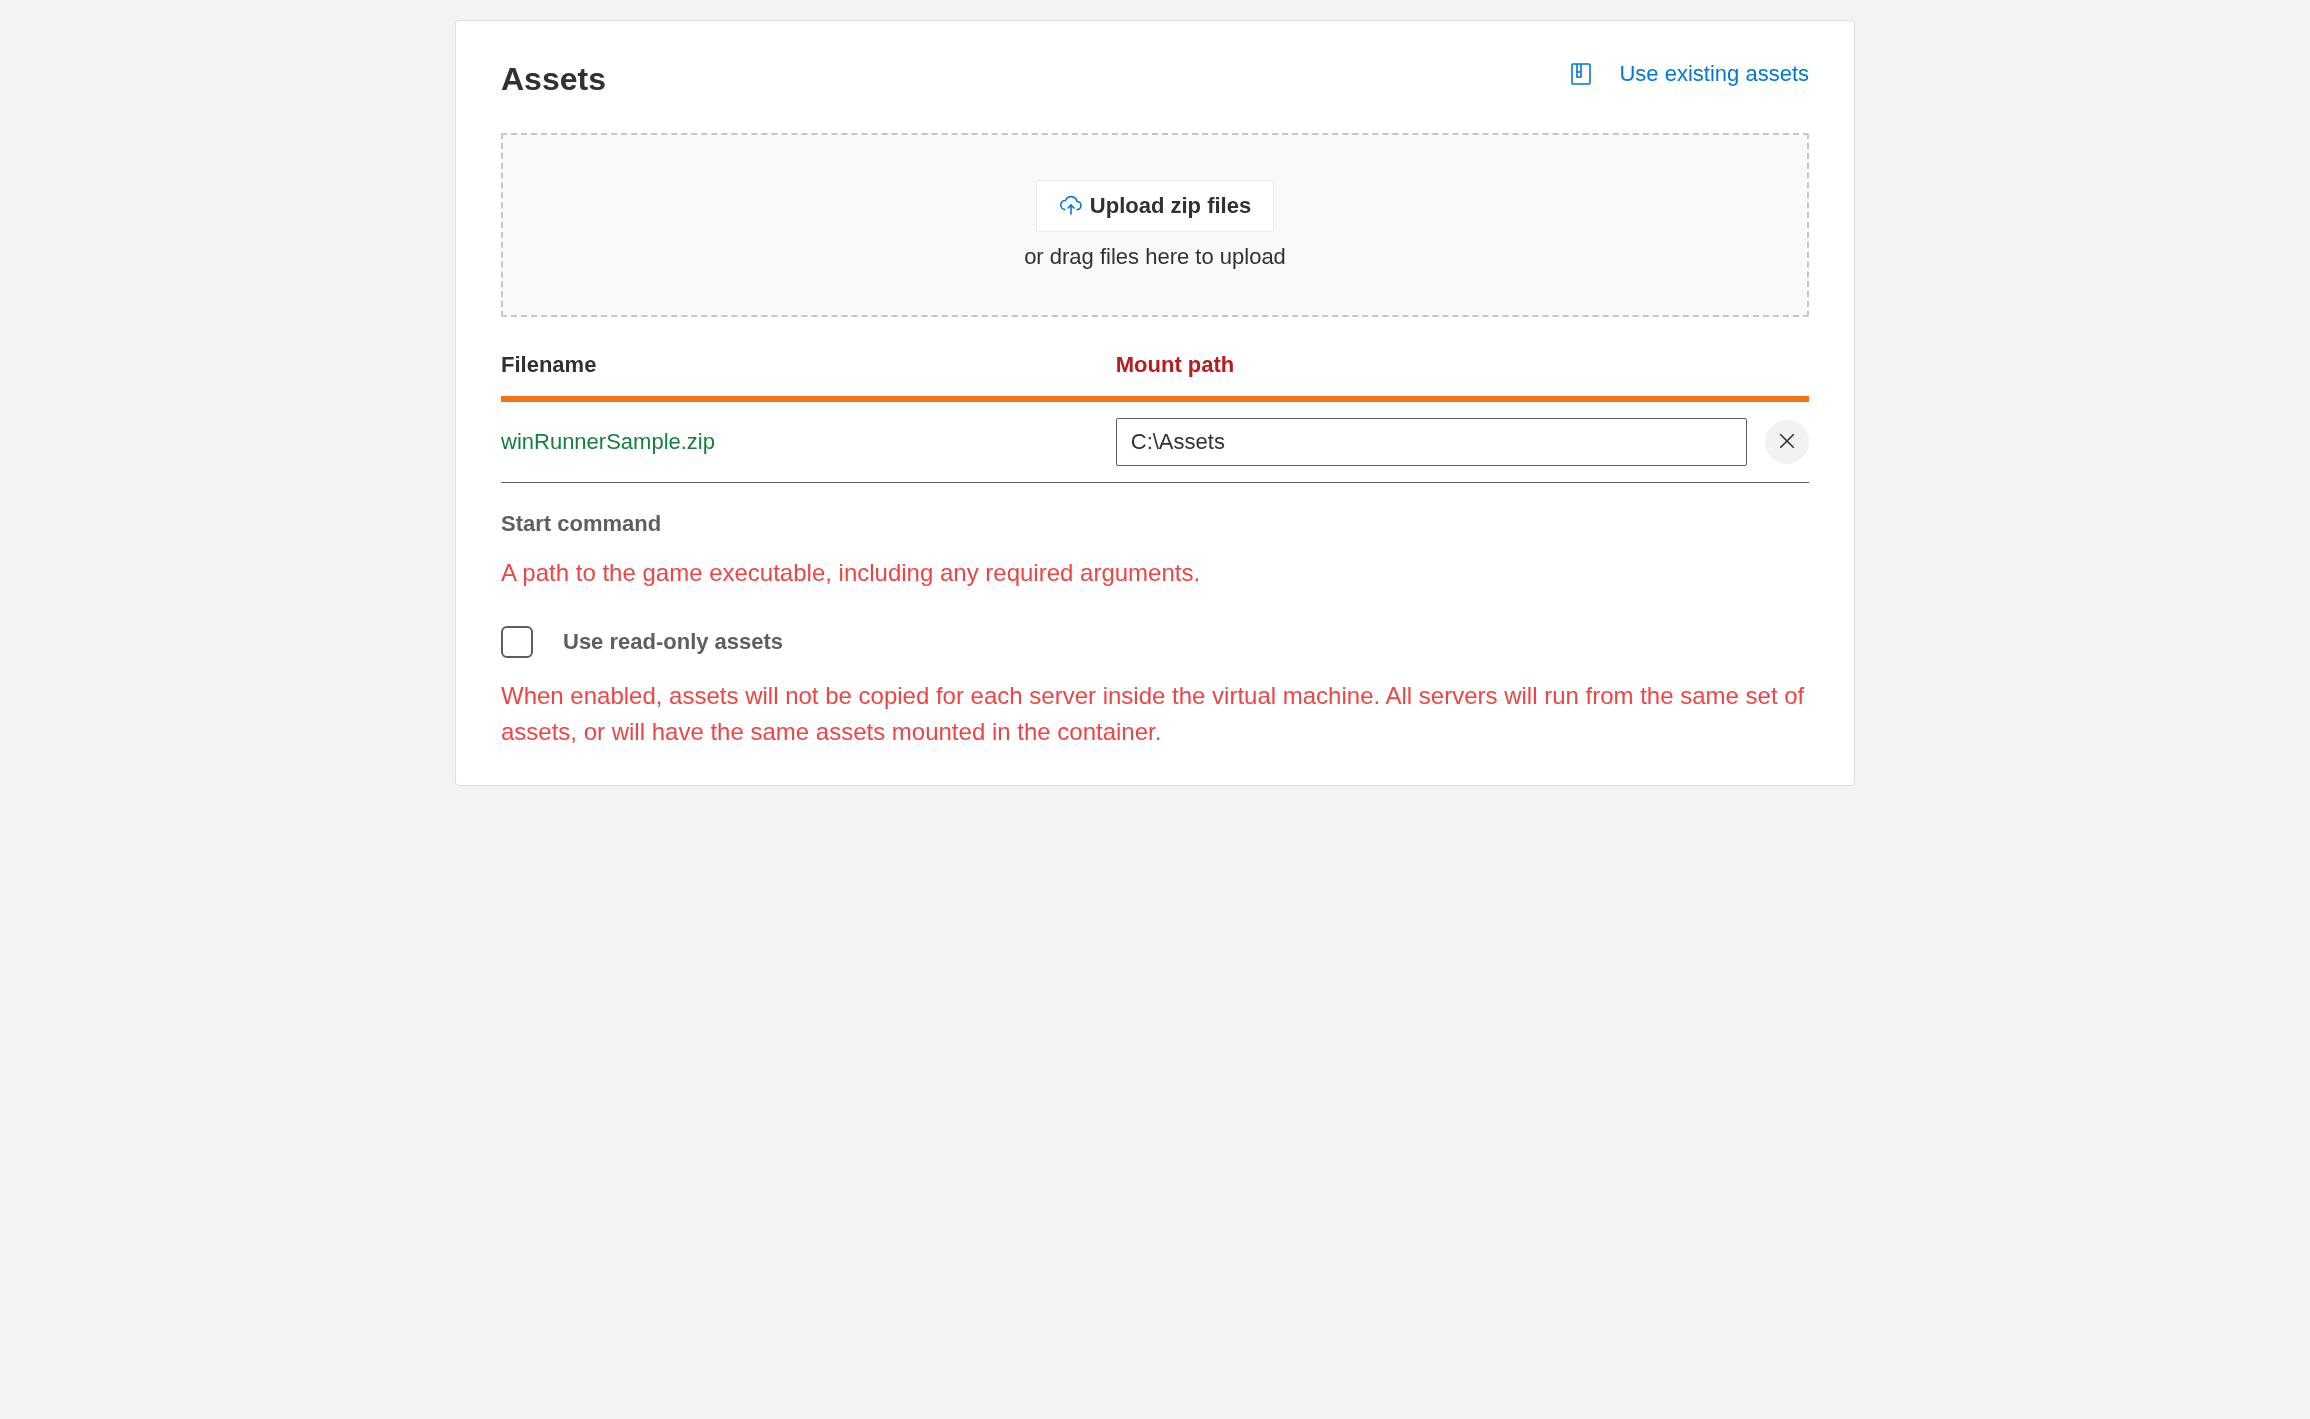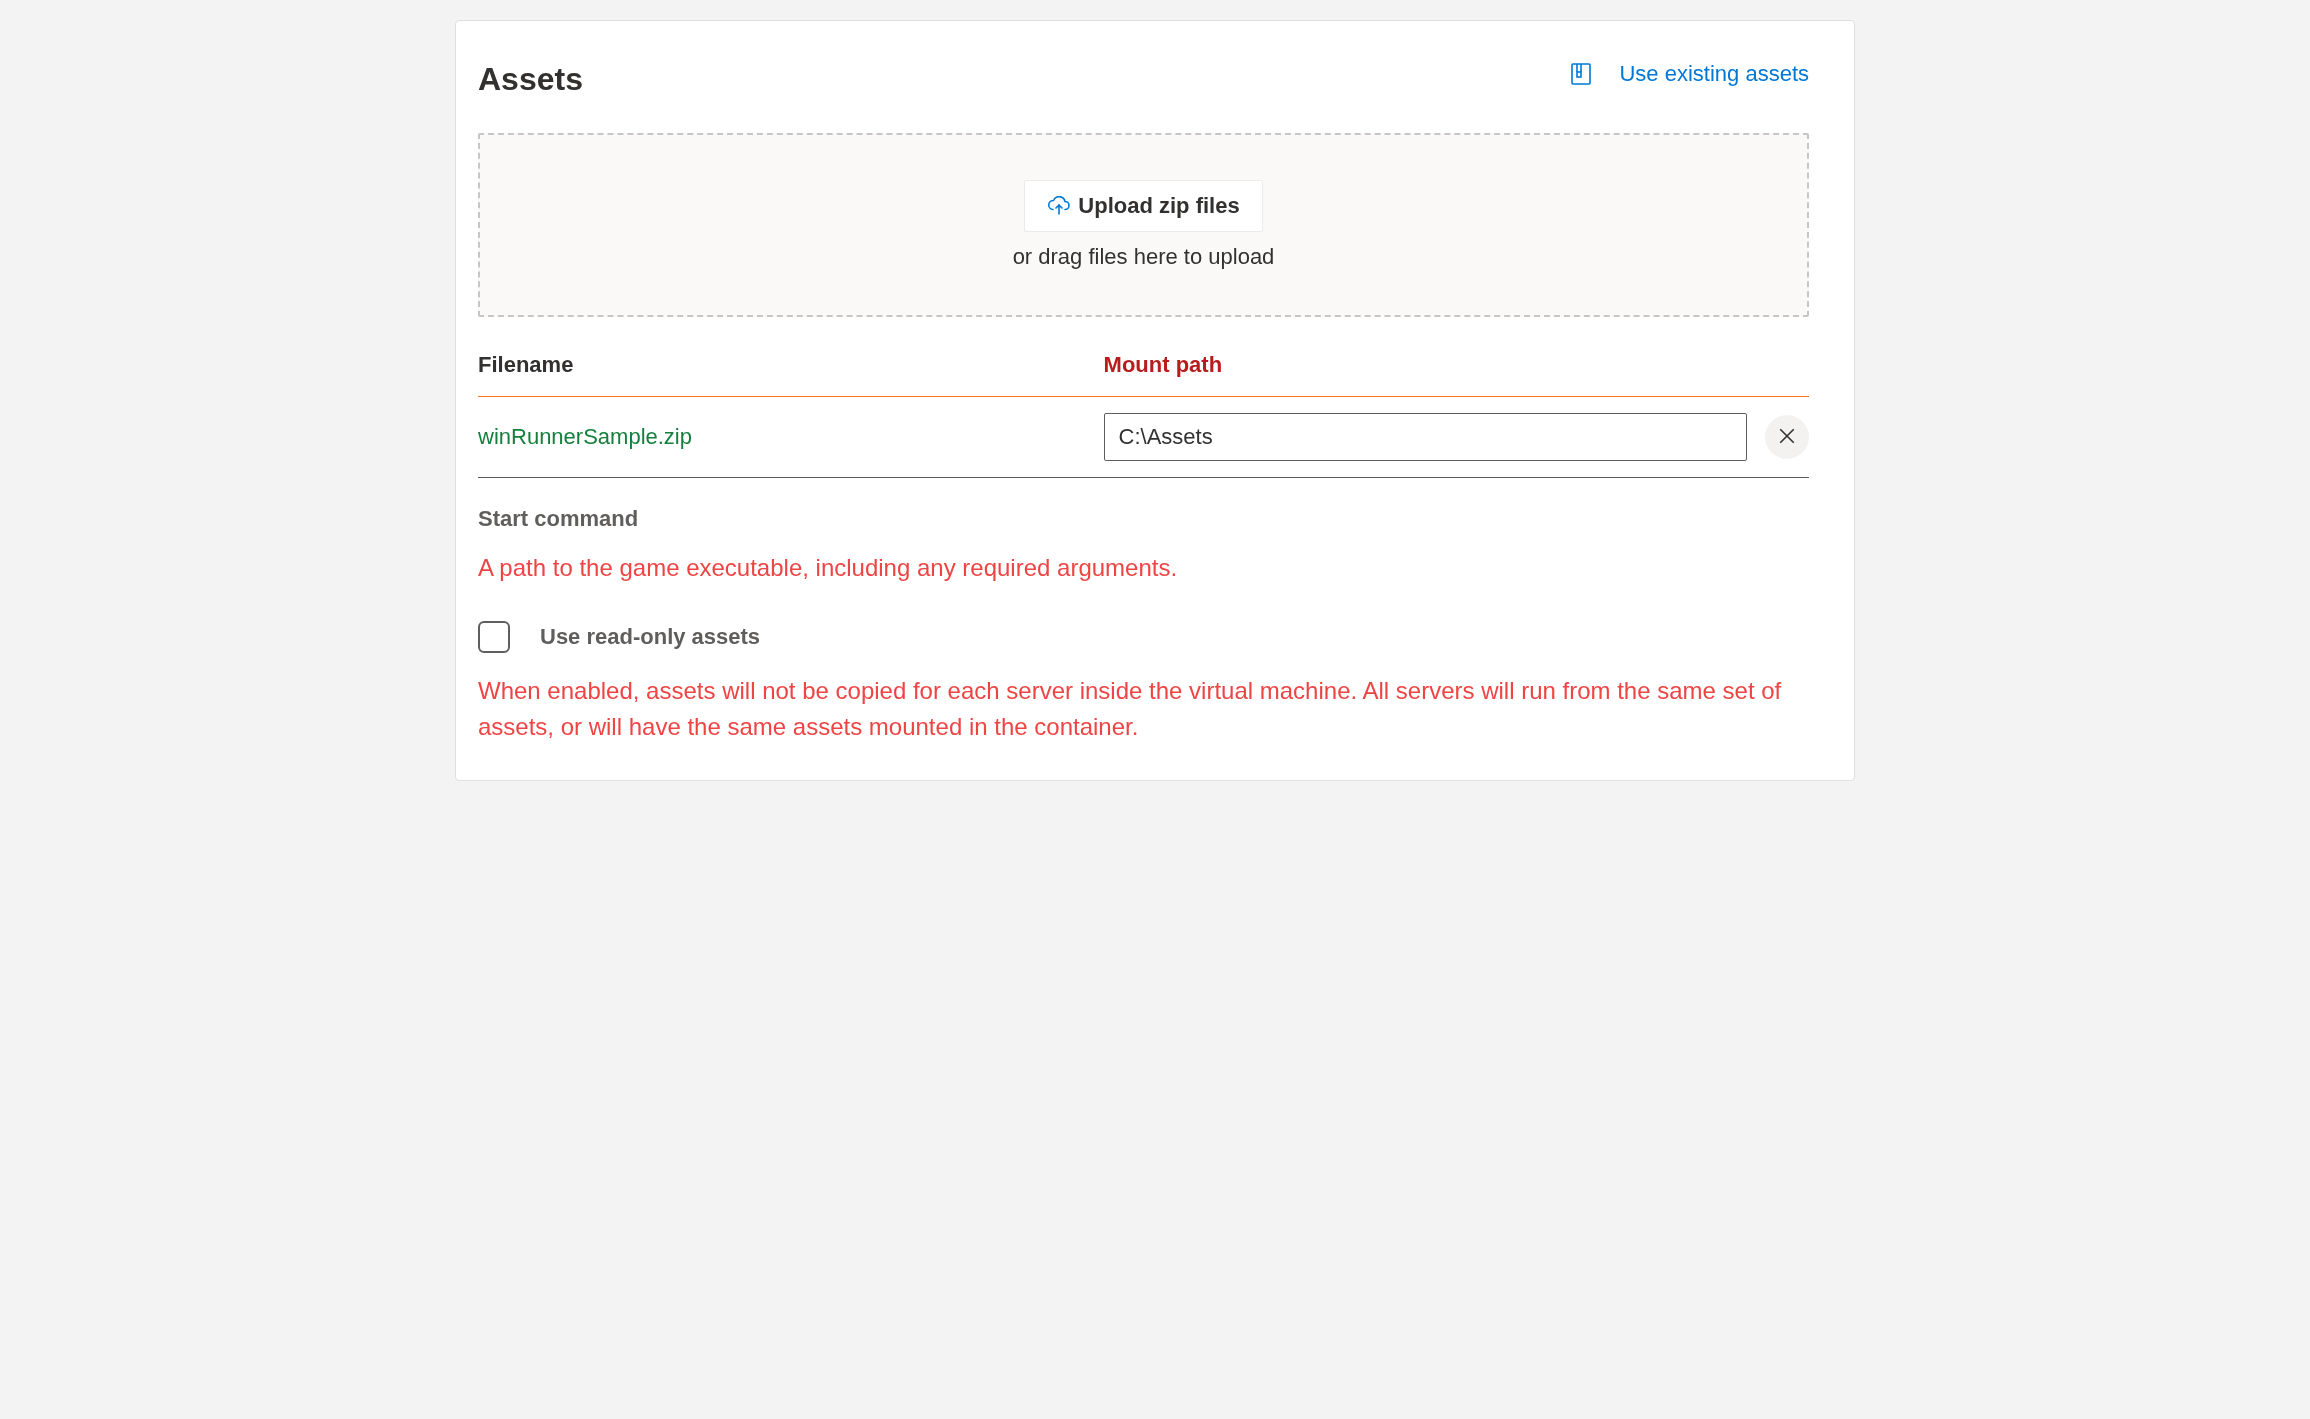--- a/index.html
+++ b/index.html
@@ -10,21 +10,21 @@
   body {
     font-family: "Segoe UI", -apple-system, BlinkMacSystemFont, sans-serif;
     background: #f3f3f3;
     padding: 20px;
     color: #323130;
   }
   .card {
     background: #ffffff;
     border: 1px solid #e1dfdd;
     border-radius: 4px;
-    padding: 40px 45px 35px 22px;
+    padding: 40px 45px 35px 45px;
     max-width: 1400px;
     margin: 0 auto;
   }
   .header {
     display: flex;
     justify-content: space-between;
     align-items: flex-start;
     margin-bottom: 35px;
   }
   .title {
@@ -80,21 +80,21 @@
     height: 20px;
     color: #0078d4;
   }
   .drag-hint {
     font-size: 22px;
     color: #323130;
   }
   .table-header {
     display: flex;
     padding: 10px 0 18px 0;
-    border-bottom: 1px solid #f97316;
+    border-bottom: 6px solid #f97316;
     justify-content: space-between;
   }
   .col-filename {
     flex: 0 0 47%;
     font-size: 22px;
     font-weight: 600;
     color: #323130;
   }
   .col-mountpath {
     flex: 1;

